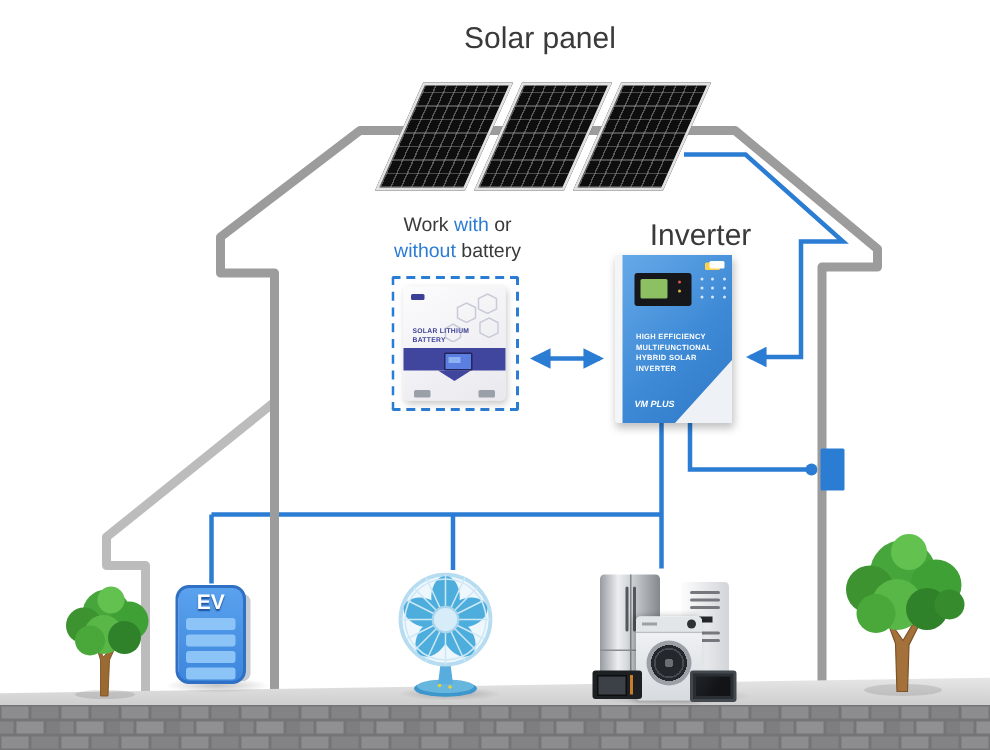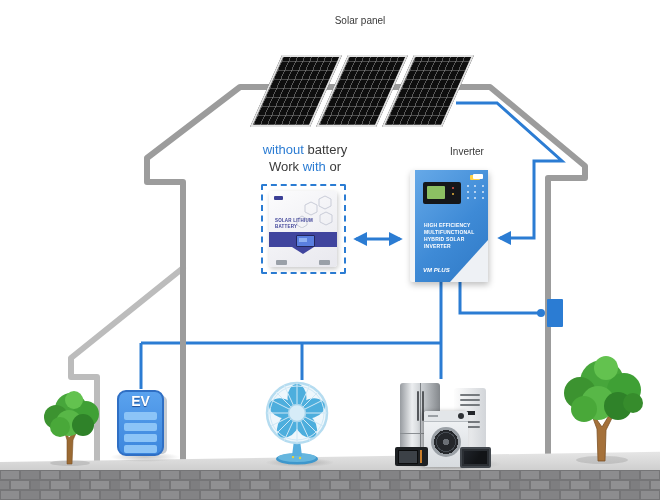--- a/index.html
+++ b/index.html
@@ -1,20 +1,20 @@
 <!DOCTYPE html>
 <html><head>
 <meta charset="utf-8">
 <style>
   html,body{margin:0;padding:0;}
   body{width:660px;height:500px;position:relative;overflow:hidden;background:#ffffff;
        font-family:"Liberation Sans",sans-serif;}
   .abs{position:absolute;}
   
-  .title{font-size:10px;color:#3a3a3a;text-align:center;}
+  .title{font-size:20px;color:#3a3a3a;text-align:center;}
   .note{font-size:13px;color:#3a3a3a;text-align:center;line-height:17px;}
   .note .hl{color:#2b7cd3;}
   
   svg.scene{position:absolute;left:0;top:0;}
   
   .panels{left:250px;top:55px;height:72px;display:flex;gap:6px;position:absolute;}
   .panel{width:60px;height:72px;background:#0e0e0e;border:2px solid #e2e2e2;box-sizing:border-box;
          transform:skewX(-24deg);transform-origin:0 100%;
          background-image:
            repeating-linear-gradient(90deg,rgba(150,150,150,.55) 0 1px,transparent 1px 7px),
@@ -137,22 +137,22 @@
   <rect width="660" height="30" fill="url(#bricks)"></rect>
 </svg>
 
 <div class="shadow" style="left:110px;top:452px;width:70px;height:10px;"></div>
 <div class="shadow" style="left:265px;top:458px;width:70px;height:9px;"></div>
 <div class="shadow" style="left:392px;top:458px;width:110px;height:12px;"></div>
 
 <div class="abs title" style="left:300px;top:15px;width:120px;">Solar panel</div>
 <div class="abs title" style="left:428px;top:146px;width:78px;">Inverter</div>
 <div class="abs note" style="left:245px;top:141px;width:120px;">
+  <div><span>Work </span><span class="hl">with</span><span> or</span></div>
   <div><span class="hl">without</span><span> battery</span></div>
-  <div><span>Work </span><span class="hl">with</span><span> or</span></div>
 </div>
 
 <div class="abs inverter">
   <div class="inv-body">
     <div class="inv-display">
       <div class="inv-screen"></div>
       <div class="inv-led" style="right:7px;top:5px;"></div>
       <div class="inv-led" style="right:7px;top:11px;background:#e8b43c;"></div>
     </div>
     <div class="inv-dots">

